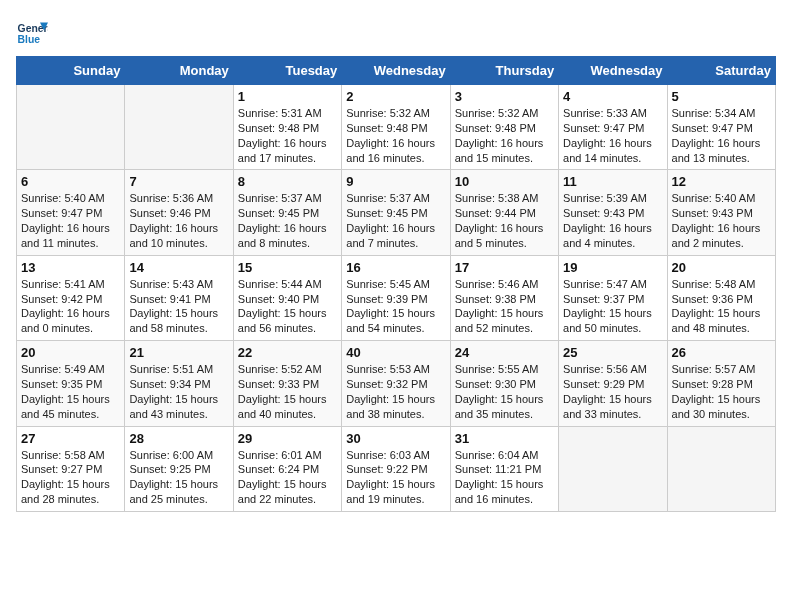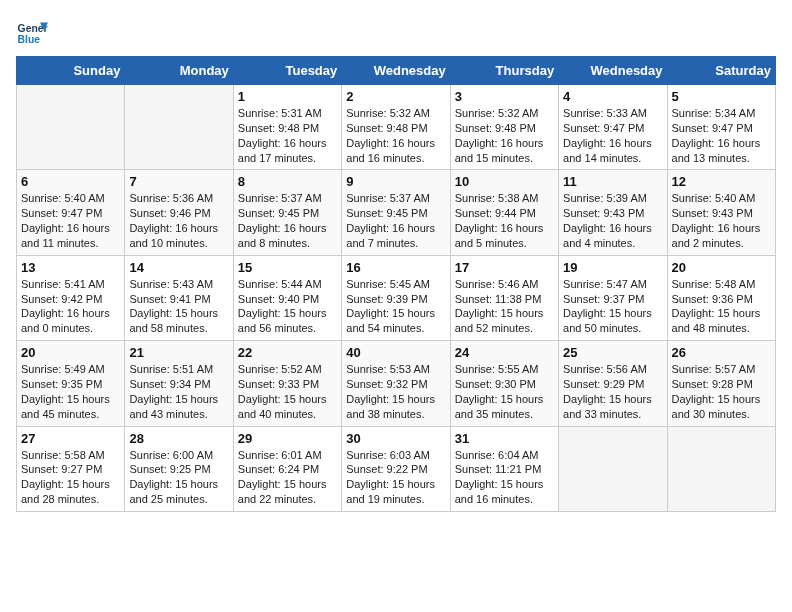--- a/index.html
+++ b/index.html
@@ -209,21 +209,21 @@
         </td>
         <td>
           <div class="day-num">16</div>
           <div class="day-info">Sunrise: 5:45 AM
 Sunset: 9:39 PM
 Daylight: 15 hours and 54 minutes.</div>
         </td>
         <td>
           <div class="day-num">17</div>
           <div class="day-info">Sunrise: 5:46 AM
-Sunset: 11:38 PM
+Sunset: 9:38 PM
 Daylight: 15 hours and 52 minutes.</div>
         </td>
         <td>
           <div class="day-num">19</div>
           <div class="day-info">Sunrise: 5:47 AM
 Sunset: 9:37 PM
 Daylight: 15 hours and 50 minutes.</div>
         </td>
         <td>
           <div class="day-num">20</div>

